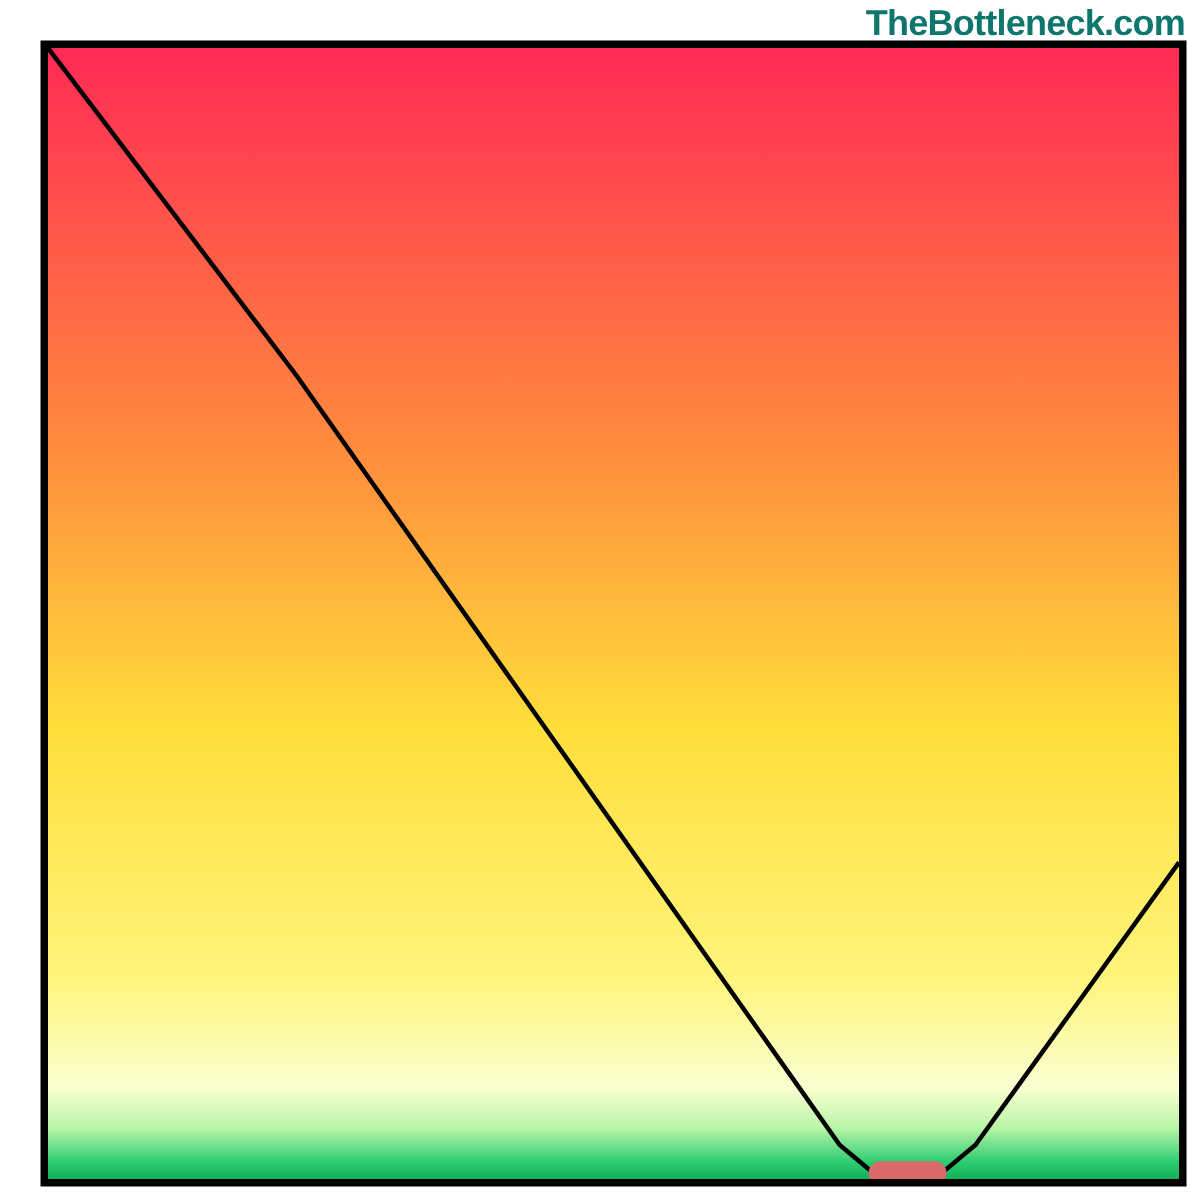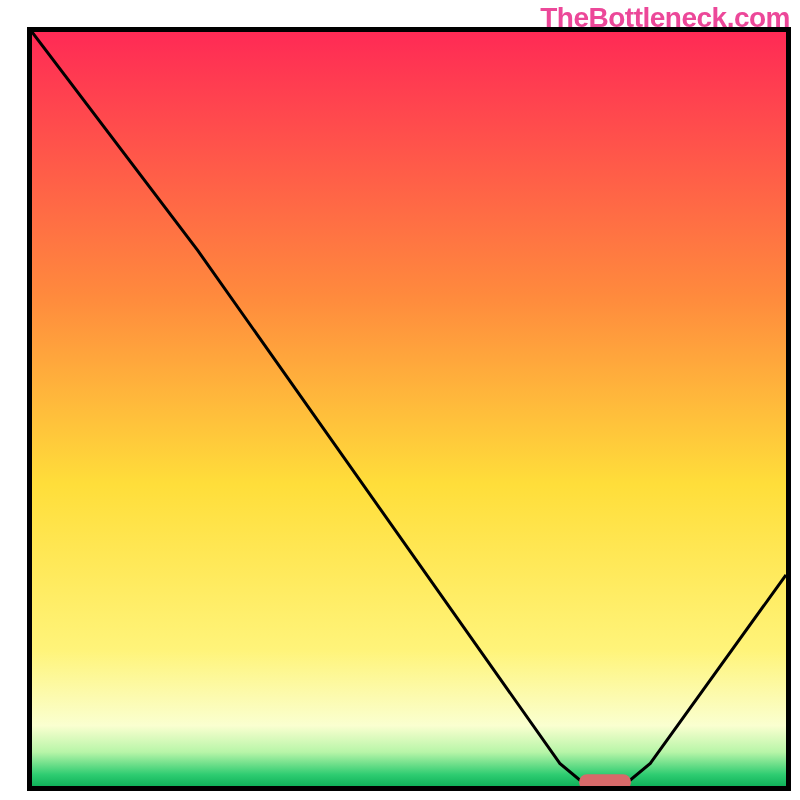--- a/index.html
+++ b/index.html
@@ -16,22 +16,22 @@
     top: 0;
     width: 800px;
     height: 800px;
   }
   .watermark {
     position: absolute;
     top: 2px;
     right: 10px;
     font-family: Arial, Helvetica, sans-serif;
     font-weight: 600;
-    font-size: 28px;
-    color: #ec4899;
+    font-size: 24px;
+    color: #0f766e;
     letter-spacing: -0.5px;
   }
   svg {
     position: absolute;
     left: 0;
     top: 0;
   }
 </style>
 </head>
 <body>

